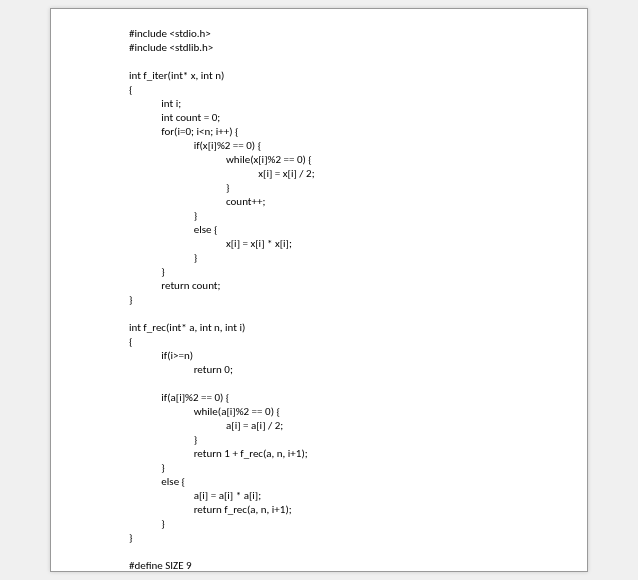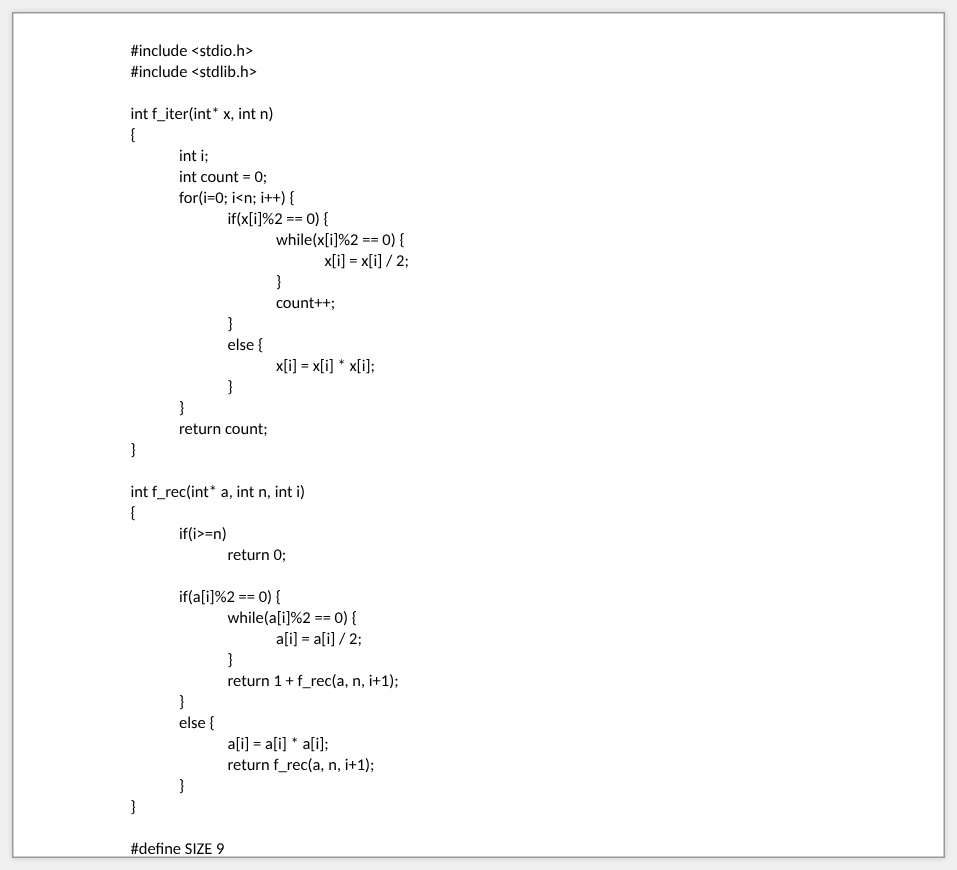--- a/index.html
+++ b/index.html
@@ -11,21 +11,21 @@
       width: 638px;
       height: 580px;
       background: #f0f0f0;
       font-family: "Calibri", "Segoe UI", Arial, sans-serif;
       display: flex;
       justify-content: center;
       align-items: flex-start;
       padding: 8px;
     }
     .page {
-      width: 622px;
+      width: 538px;
       height: 564px;
       background: #ffffff;
       border: 1px solid #999;
       box-shadow: 0 0 4px rgba(0,0,0,0.15);
       padding: 18px 0 0 78px;
       overflow: hidden;
     }
     .code {
       font-family: "Calibri", "Segoe UI", Arial, sans-serif;
       font-size: 11px;

